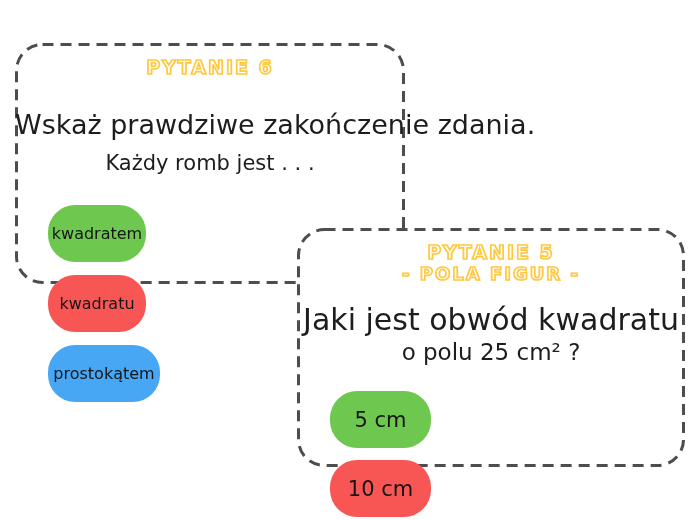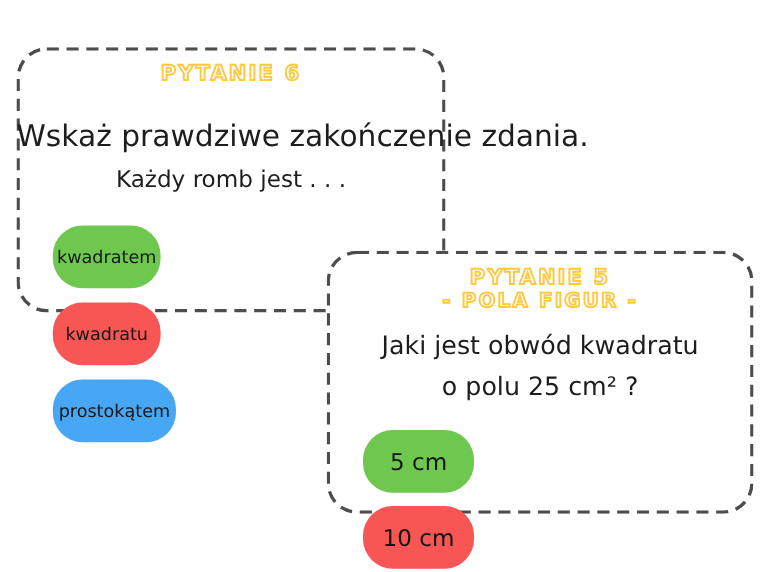--- a/index.html
+++ b/index.html
@@ -59,21 +59,21 @@
   .question {
     position: absolute;
     left: 0;
     right: 0;
     text-align: center;
     color: var(--question-text, #1d1d1d);
     white-space: nowrap;
   }
   #card-6 .q1 { top: 66px; font-size: 27px; text-align: center; }
   #card-6 .q2 { top: 108px; font-size: 21px; }
-  #card-5 .q1 { top: 74px; font-size: 23px; }
+  #card-5 .q1 { top: 74px; font-size: 30px; }
   #card-5 .q2 { top: 111px; font-size: 23px; }
 
   .answers {
     position: absolute;
     display: flex;
     flex-direction: column;
   }
   #card-6 .answers { top: 162px; left: 33px; gap: 13px; }
   #card-5 .answers { top: 163px; left: 33px; gap: 12px; }
 

